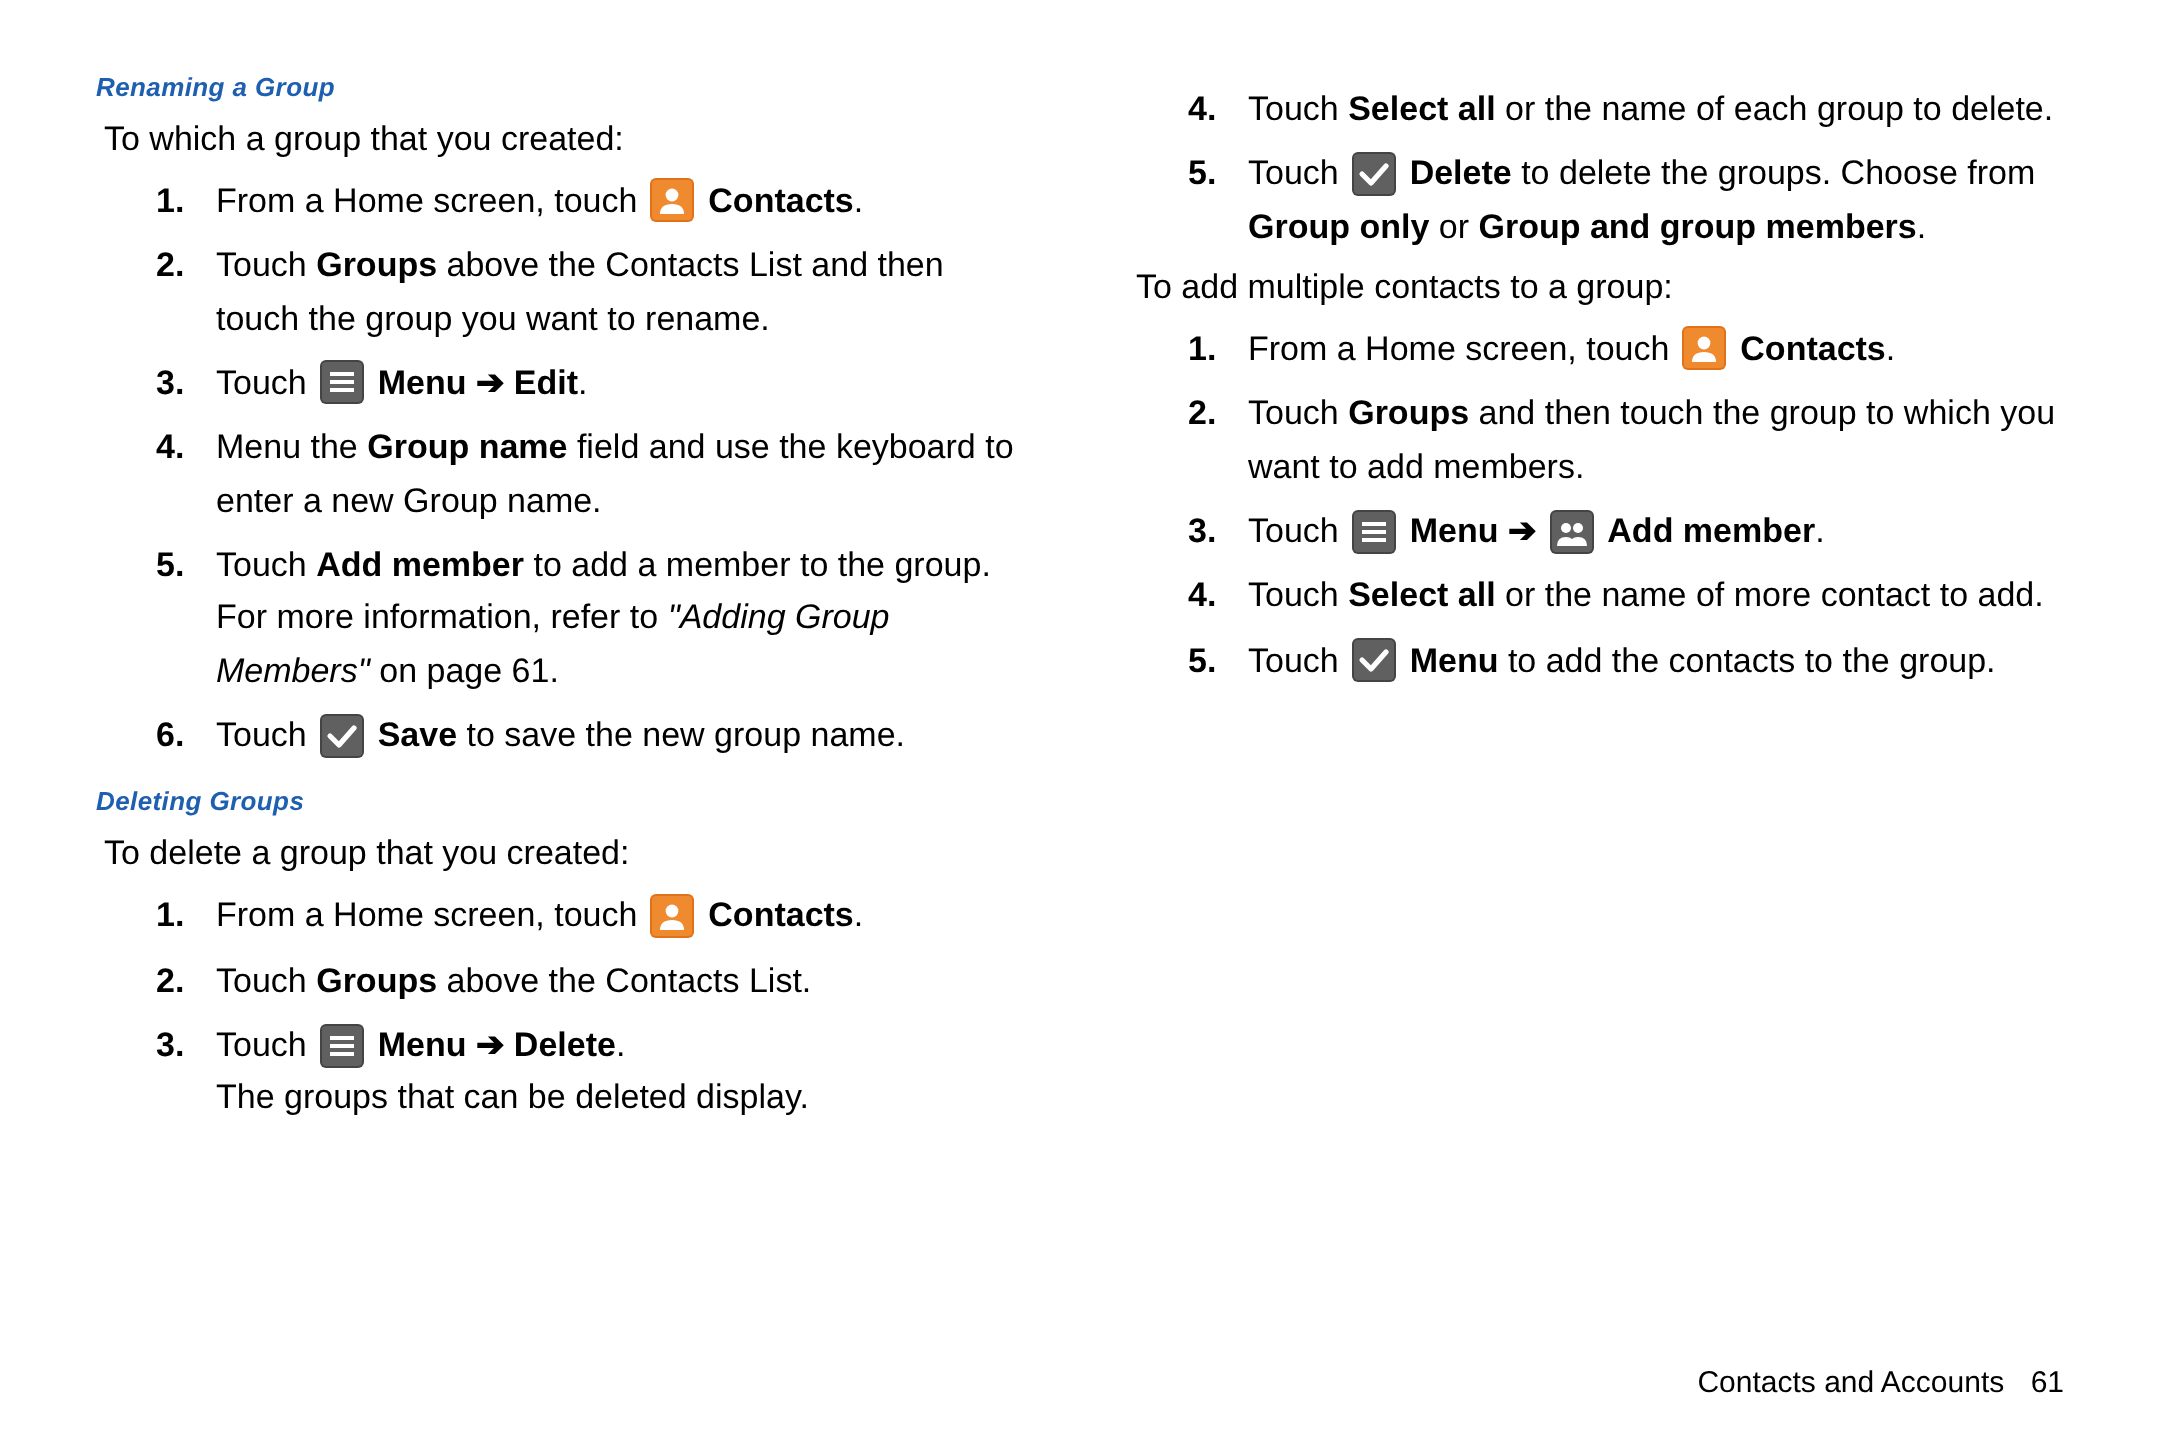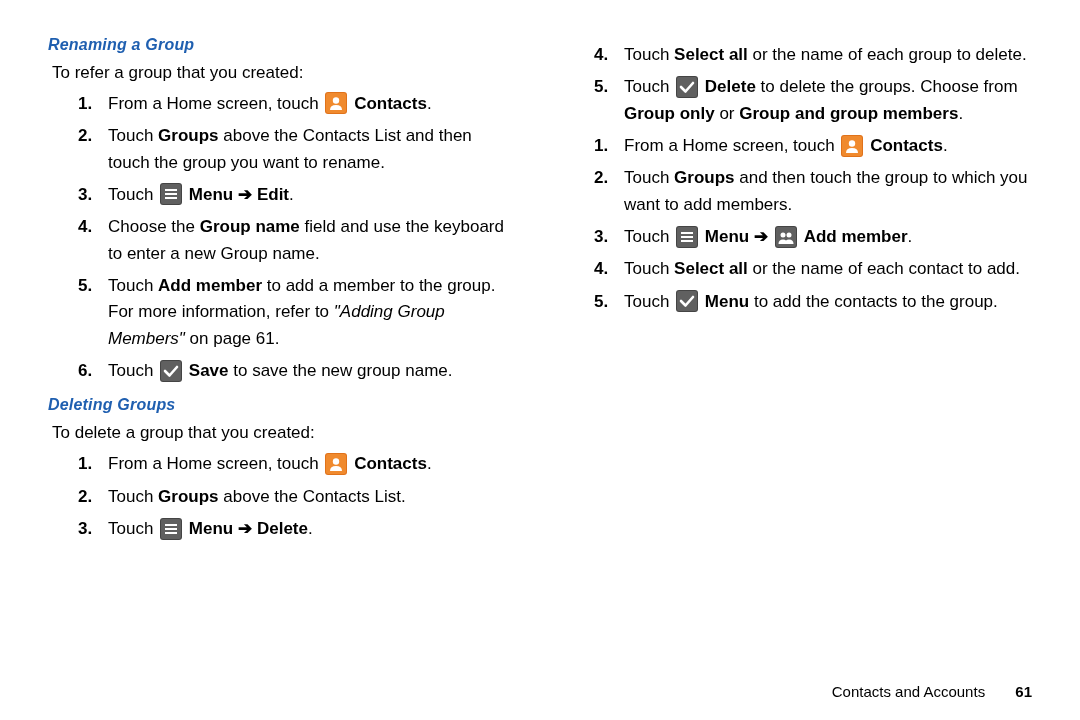--- a/index.html
+++ b/index.html
@@ -16,21 +16,21 @@
   .columns {
     display: flex;
     gap: 48px;
     height: 620px;
   }
   .col { flex: 1; }
   .heading {
     color: #1f5fb0;
     font-style: italic;
     font-weight: bold;
-    font-size: 16px;
+    font-size: 13px;
     margin-bottom: 8px;
     letter-spacing: 0.2px;
   }
   .intro {
     margin: 0 0 6px 4px;
     line-height: 1.35;
   }
   ol.steps {
     list-style: none;
     counter-reset: step;
@@ -59,21 +59,21 @@
     margin: 0 2px;
     position: relative;
     top: -1px;
   }
   .footer {
     position: absolute;
     right: 48px;
     bottom: 20px;
     font-size: 15px;
   }
-  .footer .pg { display: inline-block; margin-left: 26px; font-weight: bold; }
+  .footer .pg { display: inline-block; margin-left: 9px; }
   svg { display: block; }
 </style>
 </head>
 <body>
 
 <svg width="0" height="0" style="position:absolute">
   <defs>
     <g id="svg-contacts">
       <rect x="0" y="0" width="22" height="22" rx="3" fill="#e0721a"></rect>
       <rect x="1" y="1" width="20" height="20" rx="2" fill="#f08a2e"></rect>
@@ -100,21 +100,21 @@
       <path d="M3.5 18 Q3.5 13.5 8 13.5 Q10 13.5 11 14.5 Q12 13.5 14 13.5 Q18.5 13.5 18.5 18 Z" fill="#fff"></path>
     </g>
   </defs>
 </svg>
 
 <div class="columns">
 
   <div class="col">
 
     <div class="heading">Renaming a Group</div>
-    <div class="intro">To refer a group that you created:</div>
+    <div class="intro">To which a group that you created:</div>
 
     <ol class="steps">
       <li>
         <span>From a Home screen, touch </span><span class="icon">
             <svg width="22" height="22">
               <use href="#svg-contacts"></use>
             </svg>
           </span>
         <span class="bold">Contacts</span><span>.</span>
       </li>
@@ -123,21 +123,21 @@
       </li>
       <li>
         <span>Touch </span><span class="icon">
             <svg width="22" height="22">
               <use href="#svg-menu"></use>
             </svg>
           </span>
         <span class="bold">Menu</span><span class="bold"> ➔ </span><span class="bold">Edit</span><span>.</span>
       </li>
       <li>
-        <span>Choose the </span><span class="bold">Group name</span><span> field and use the keyboard to enter a new Group name.</span>
+        <span>Menu the </span><span class="bold">Group name</span><span> field and use the keyboard to enter a new Group name.</span>
       </li>
       <li>
         <span>Touch </span><span class="bold">Add member</span><span> to add a member to the group. For more information, refer to </span><span class="ital">"Adding Group Members"</span><span> on page 61.</span>
       </li>
       <li>
         <span>Touch </span><span class="icon">
             <svg width="22" height="22">
               <use href="#svg-check"></use>
             </svg>
           </span>
@@ -160,40 +160,42 @@
       <li>
         <span>Touch </span><span class="bold">Groups</span><span> above the Contacts List.</span>
       </li>
       <li>
         <span>Touch </span><span class="icon">
             <svg width="22" height="22">
               <use href="#svg-menu"></use>
             </svg>
           </span>
         <span class="bold">Menu</span><span class="bold"> ➔ </span><span class="bold">Delete</span><span>.</span>
+        <span class="sub">The groups that can be deleted display.</span>
       </li>
     </ol>
   </div>
 
   <div class="col">
 
     <ol class="steps" style="counter-reset: step 3">
       <li>
         <span>Touch </span><span class="bold">Select all</span><span> or the name of each group to delete.</span>
       </li>
       <li>
         <span>Touch </span><span class="icon">
             <svg width="22" height="22">
               <use href="#svg-check"></use>
             </svg>
           </span>
         <span class="bold">Delete</span><span> to delete the groups. Choose from </span><span class="bold">Group only</span><span> or </span><span class="bold">Group and group members</span><span>.</span>
       </li>
     </ol>
 
+    <div class="intro" style="margin-top:6px">To add multiple contacts to a group:</div>
 
     <ol class="steps">
       <li>
         <span>From a Home screen, touch </span><span class="icon">
             <svg width="22" height="22">
               <use href="#svg-contacts"></use>
             </svg>
           </span>
         <span class="bold">Contacts</span><span>.</span>
       </li>
@@ -207,21 +209,21 @@
             </svg>
           </span>
         <span class="bold">Menu</span><span class="bold"> ➔ </span><span class="icon">
             <svg width="22" height="22">
               <use href="#svg-group"></use>
             </svg>
           </span>
         <span class="bold">Add member</span><span>.</span>
       </li>
       <li>
-        <span>Touch </span><span class="bold">Select all</span><span> or the name of each contact to add.</span>
+        <span>Touch </span><span class="bold">Select all</span><span> or the name of more contact to add.</span>
       </li>
       <li>
         <span>Touch </span><span class="icon">
             <svg width="22" height="22">
               <use href="#svg-check"></use>
             </svg>
           </span>
         <span class="bold">Menu</span><span> to add the contacts to the group.</span>
       </li>
     </ol>

